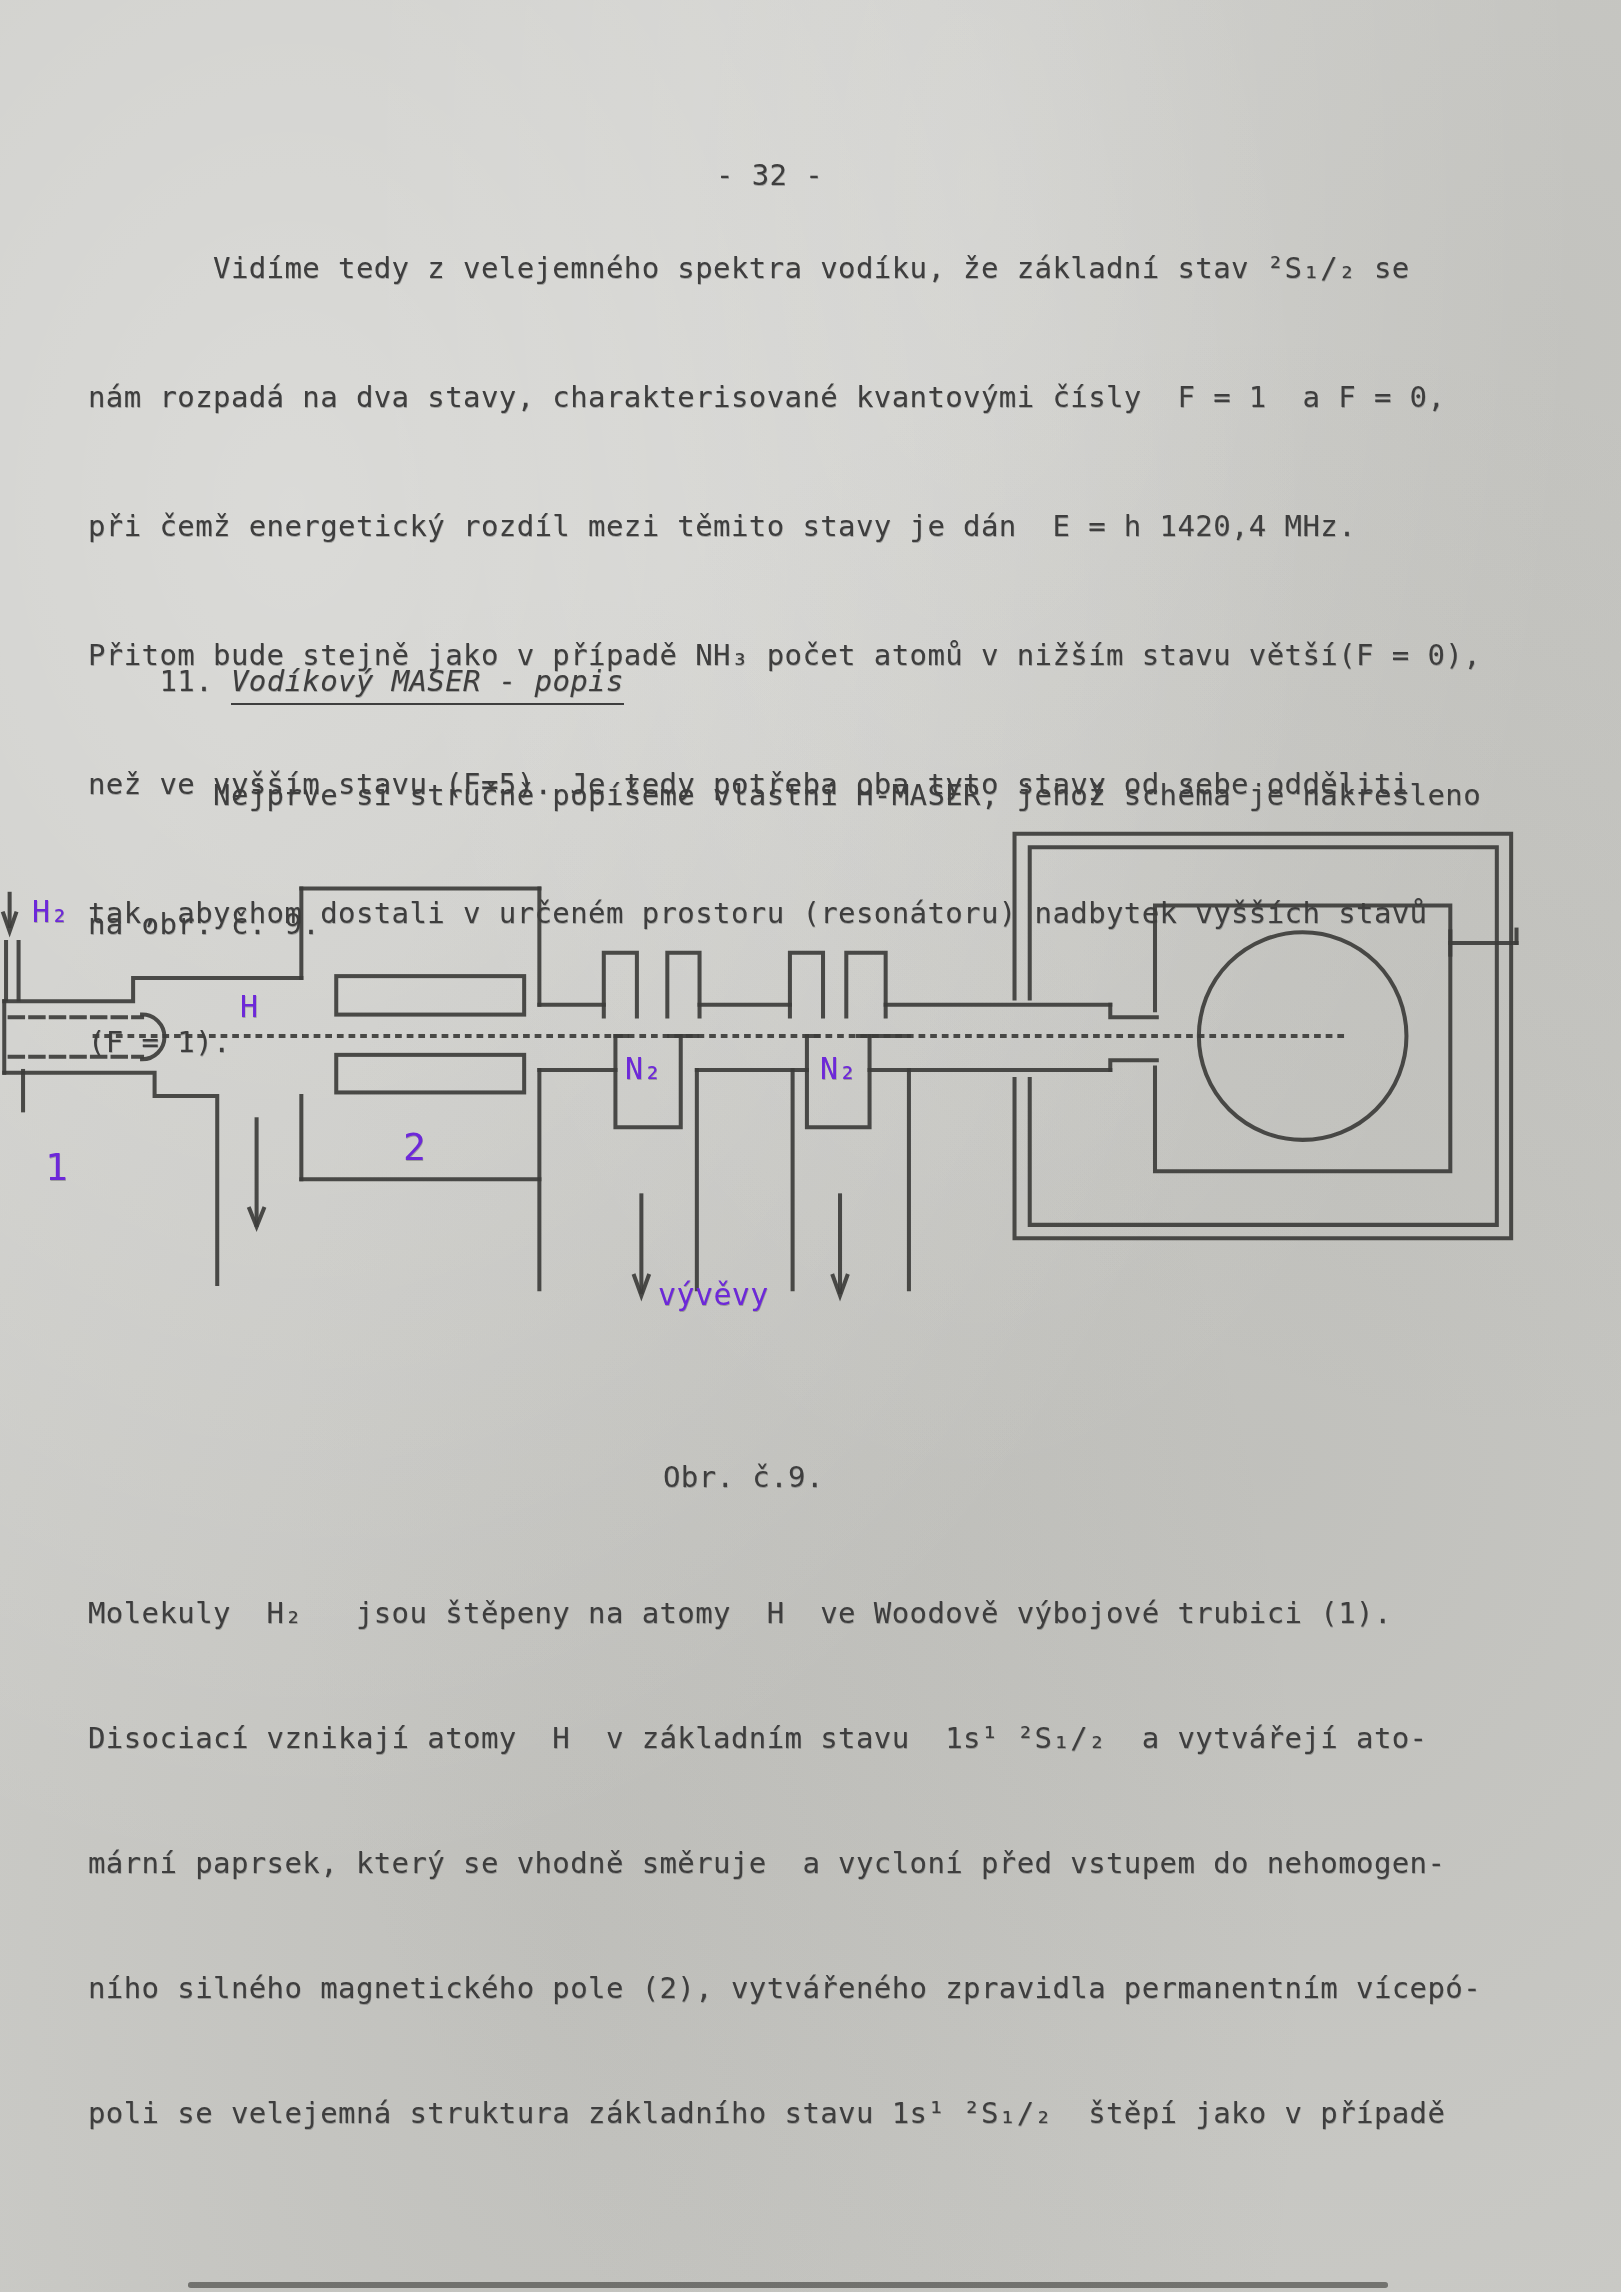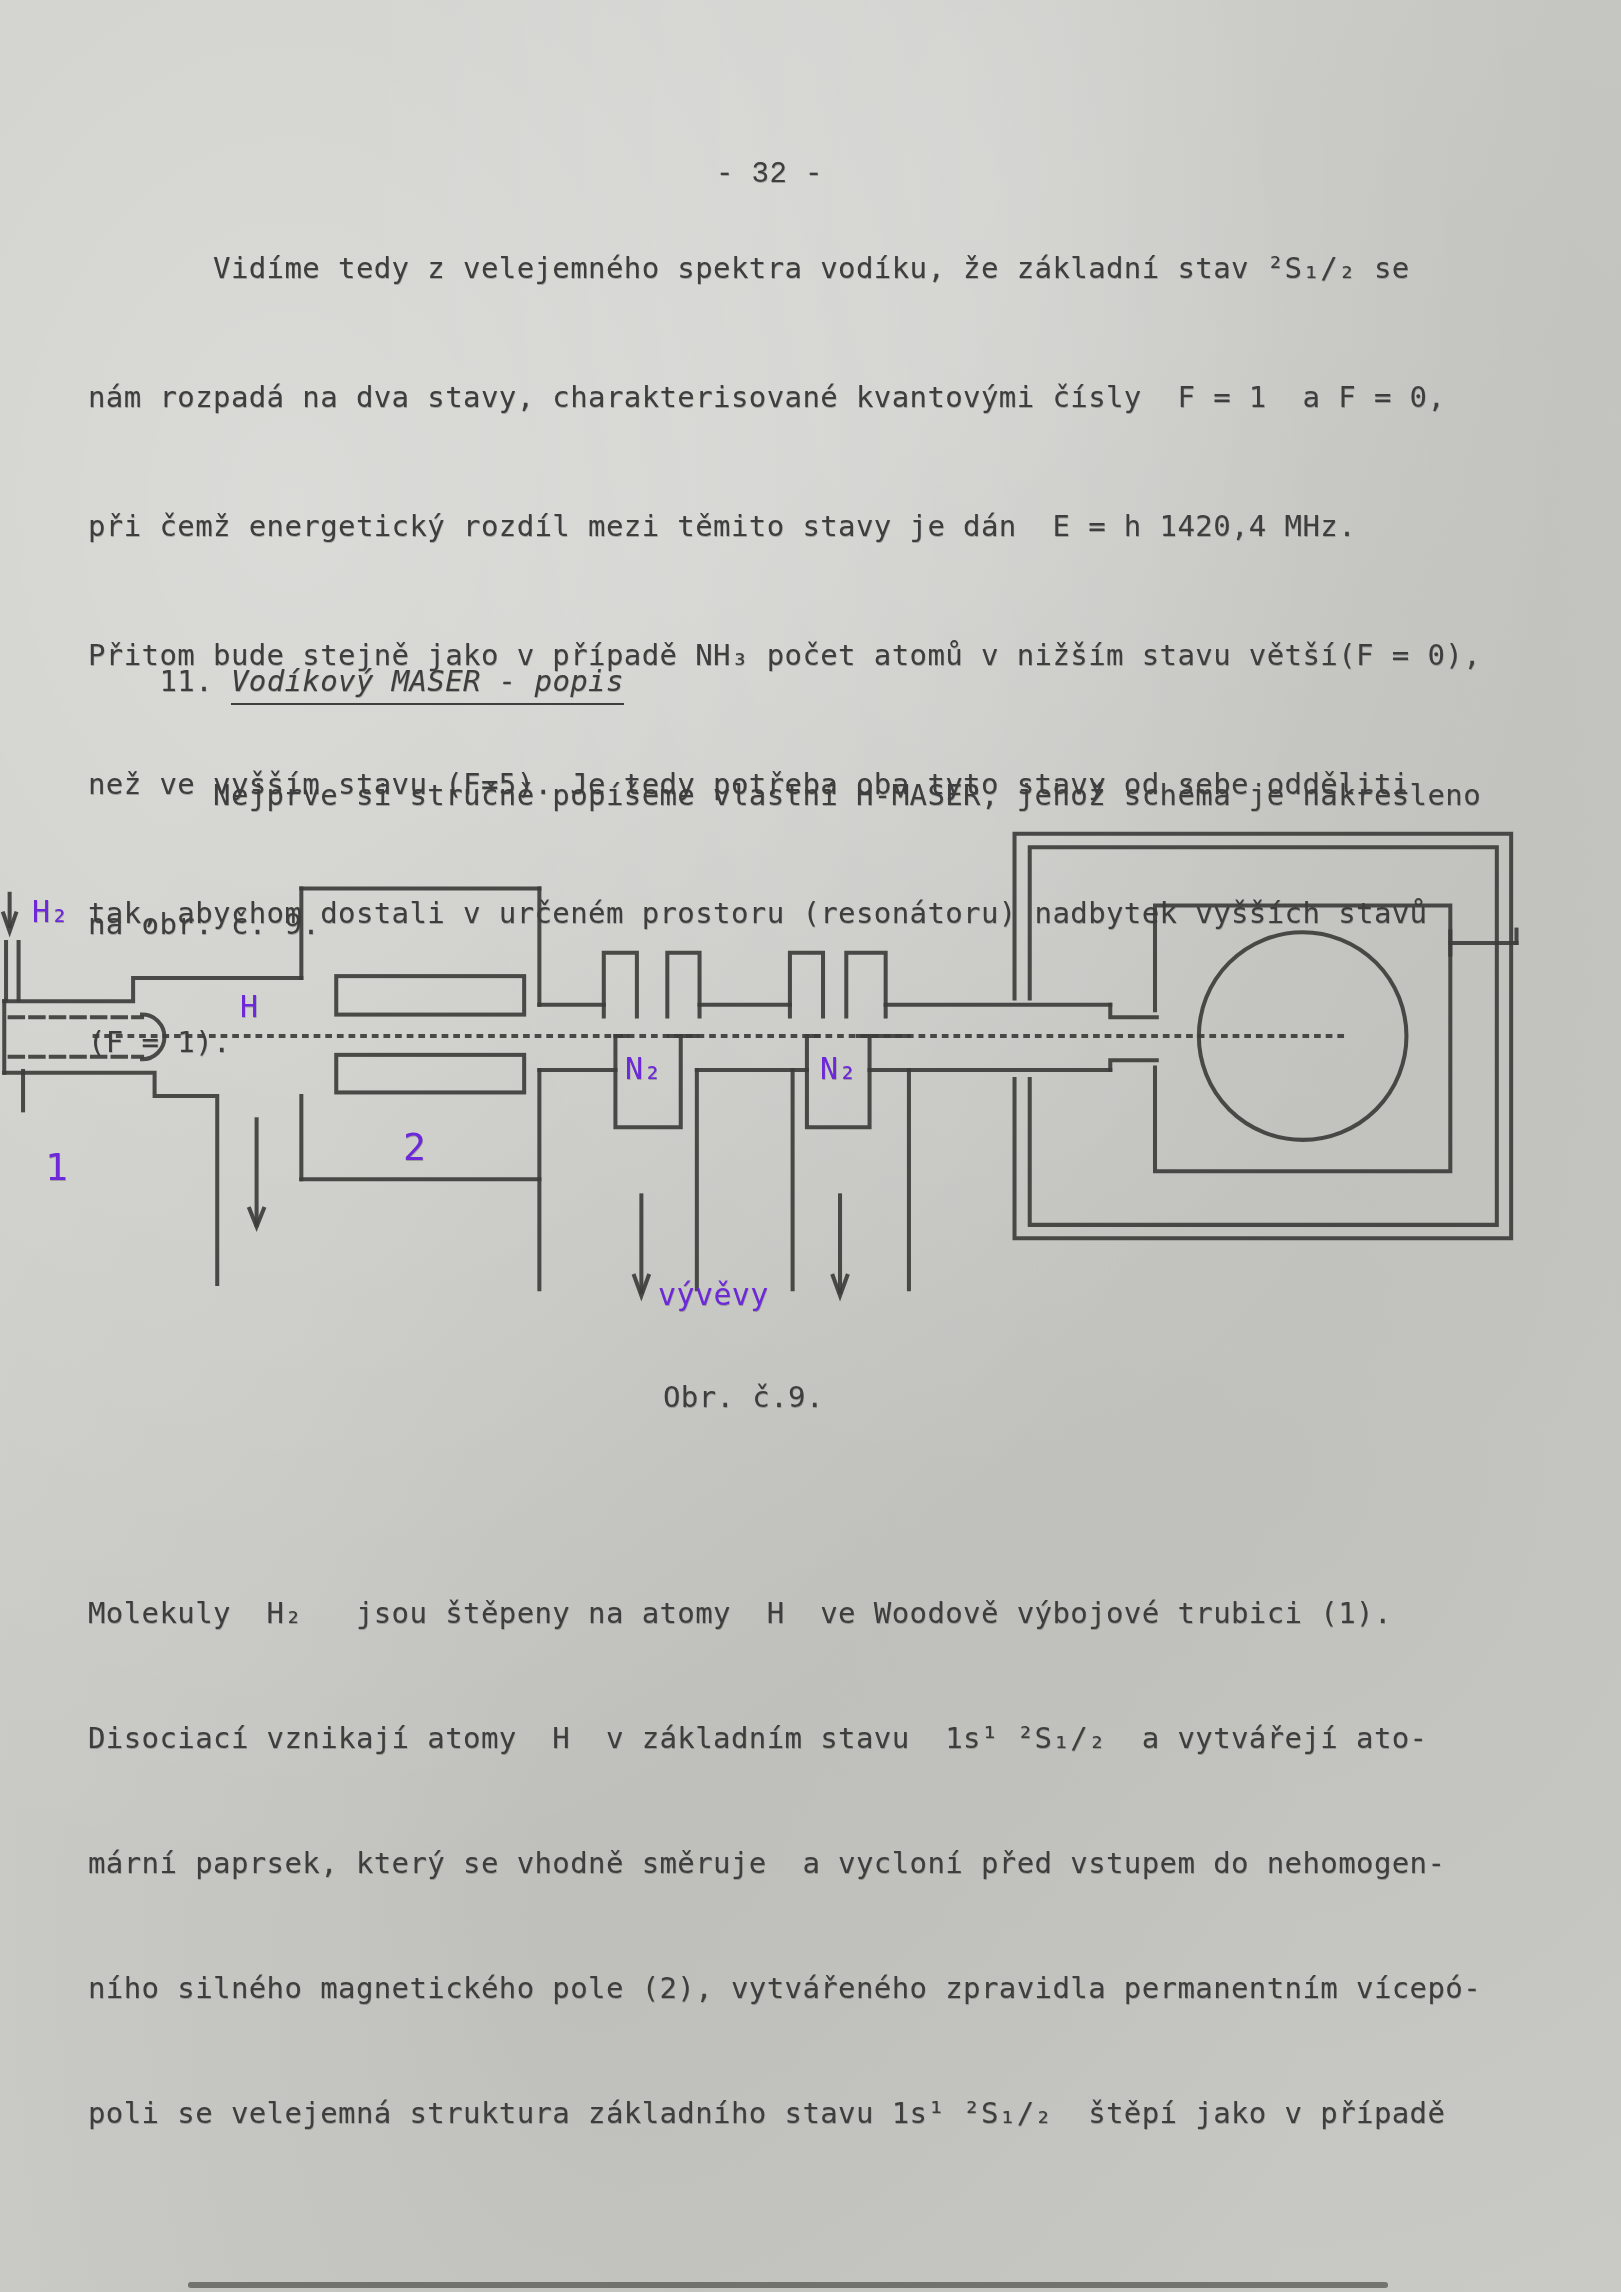--- a/index.html
+++ b/index.html
@@ -20,24 +20,24 @@
     position:absolute;
     font-size:29px;
     letter-spacing:0.4px;
     white-space:pre;
     color:#3e3e3e;
     text-shadow:0.5px 0.5px 0.6px rgba(70,70,70,0.35);
   }
   .para{left:88px;right:36px;}
   .lh68 .tline{line-height:61px;height:61px;}
   .lh64 .tline{line-height:57px;height:57px;}
-  .pagenum{top:158px;left:716px;font-family:Liberation Mono, monospace;}
+  .pagenum{top:158px;left:716px;}
   .heading{top:630px;left:88px;}
   .heading .u{border-bottom:2.7px solid #3e3e3e;padding-bottom:4.5px;font-style:italic;}
-  .caption{top:1380px;left:663px;text-align:right;}
+  .caption{top:1460px;left:663px;text-align:right;}
   .dlabel{
     position:absolute;font-size:30px;letter-spacing:0.4px;white-space:pre;
     color:#6d28d9;text-shadow:0.5px 0.5px 0.6px rgba(70,70,70,0.35);
   }
   .dlabel.big{font-size:38px;}
   svg.diagram{position:absolute;left:0;top:824px;width:1621px;height:519px;}
   svg.diagram path, svg.diagram circle, svg.diagram rect{
     fill:none;stroke:#3d3d3b;stroke-width:4.5;stroke-linecap:square;stroke-linejoin:miter;opacity:0.92;
   }
   .edge-shadow{

